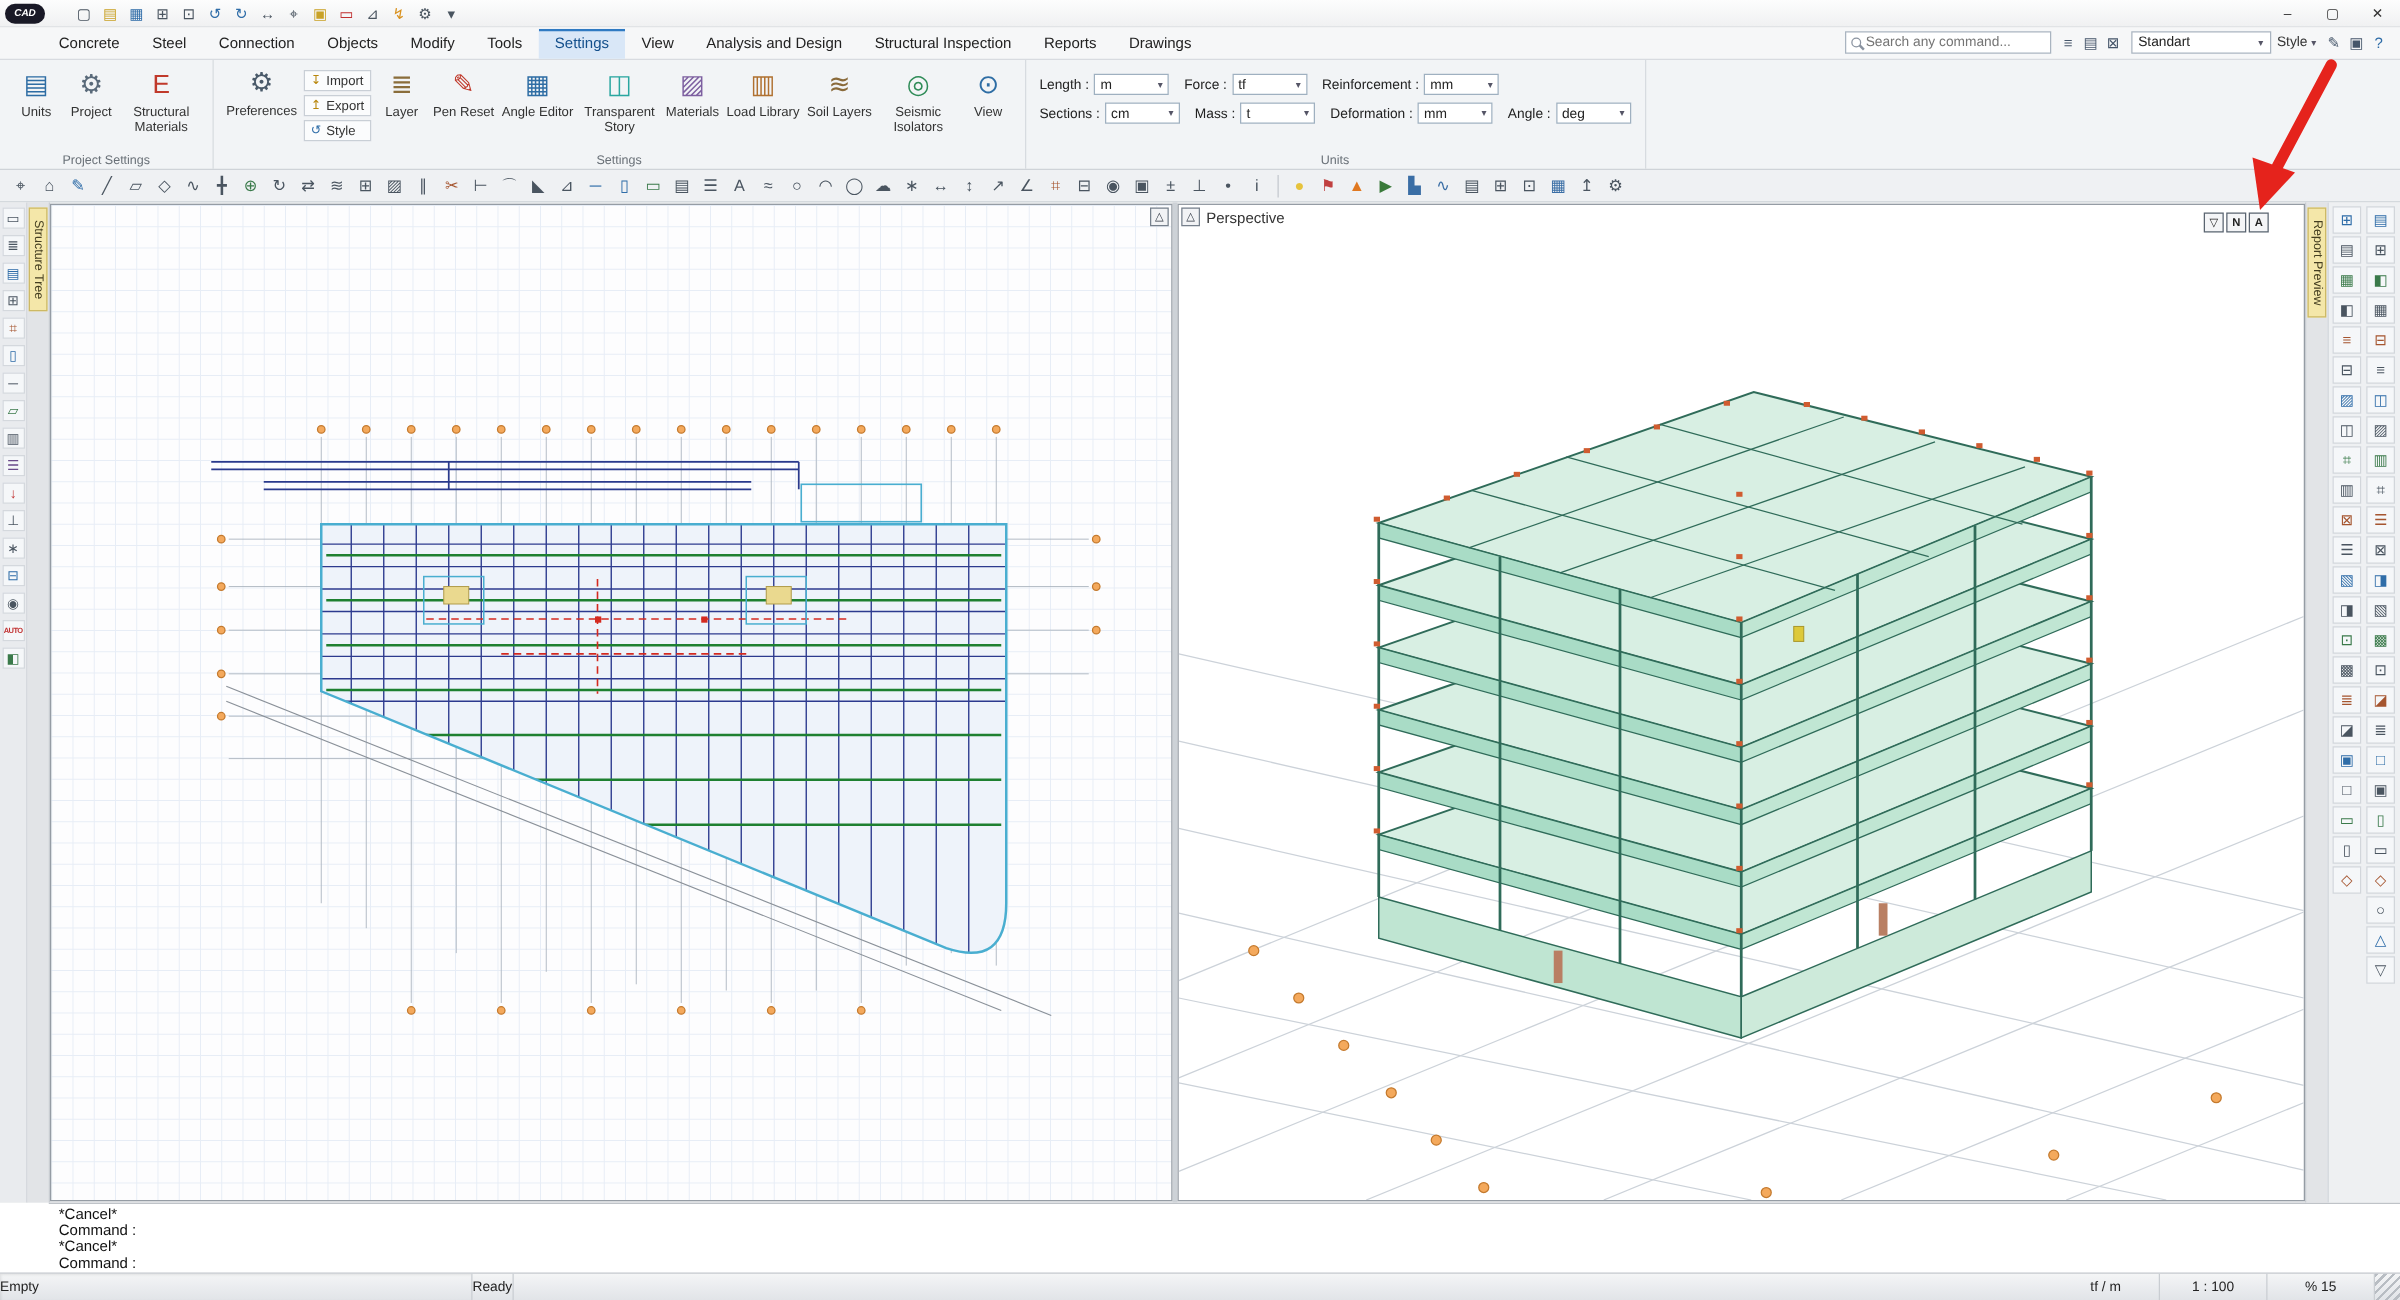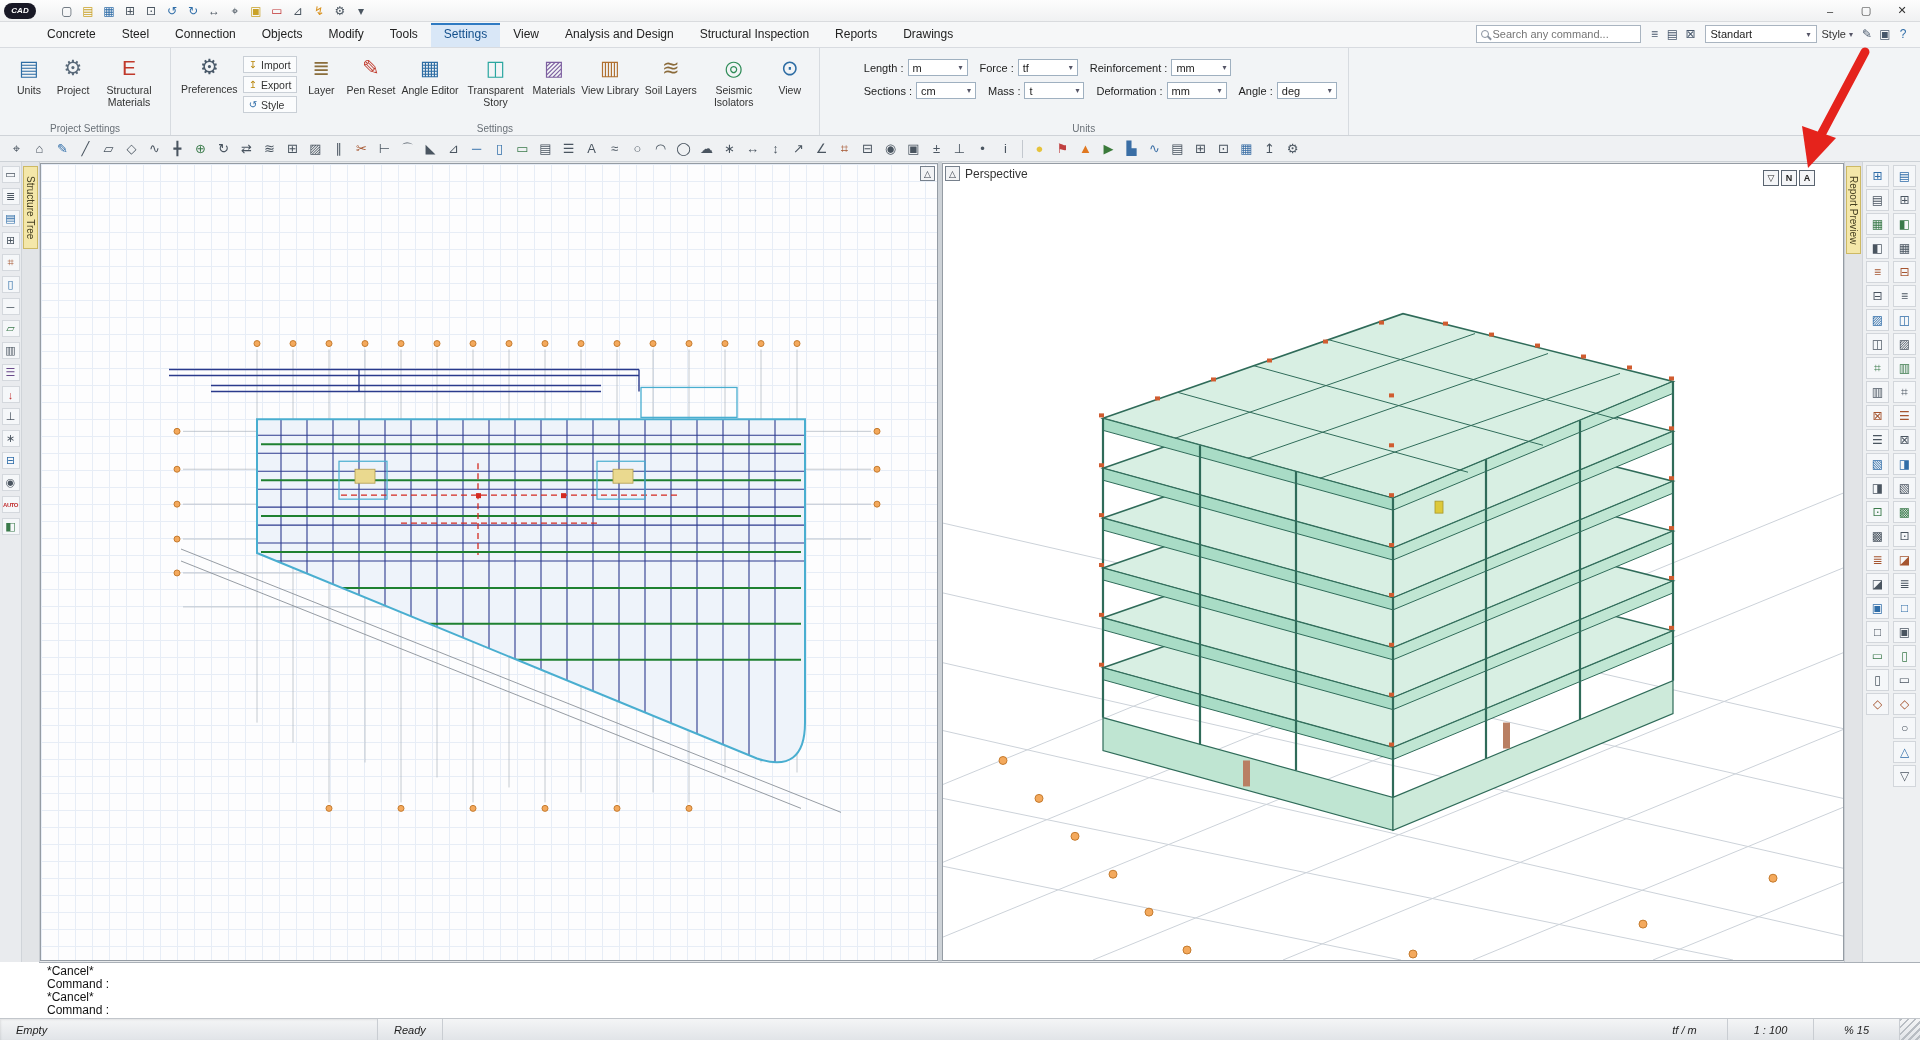--- a/index.html
+++ b/index.html
@@ -35,21 +35,21 @@
   
   .ribbon { height:88px; background:#f2f4f6; border-bottom:1px solid #cfd3d8; display:flex; flex:0 0 auto; }
   .rgroup { position:relative; border-right:1px solid #d7dbe0; padding:3px 7px 14px 7px; display:flex; gap:2px; }
   .rgroup-label { position:absolute; bottom:1px; left:0; right:0; text-align:center; font-size:10px; color:#697077; }
   .bigbtn { min-width:44px; max-width:68px; padding:2px 3px; height:68px; display:flex; flex-direction:column; align-items:center; font-size:10.5px; color:#333; text-align:center; line-height:11.5px; }
   .bicon { font-size:21px; height:28px; display:flex; align-items:center; margin-bottom:3px; color:#4a5a6a; }
   .smallcol { display:flex; flex-direction:column; gap:3px; padding-top:5px; }
   .smallbtn { display:flex; align-items:center; gap:4px; font-size:10.5px; color:#333; border:1px solid #c9cfd6; background:#fbfcfd; padding:0 5px; height:17px; }
   .sicon { font-size:10px; }
   .units { display:flex; flex-direction:column; gap:6px; padding:8px 4px 0 4px; }
-  .urow { display:flex; gap:12px;margin-left:33px; }
+  .urow { display:flex; gap:12px; }
   .ufield { display:flex; align-items:center; gap:4px; font-size:11px; color:#222; }
   .uselect { width:60px; height:17px; border:1px solid #9fb0c0; background:#fff; display:flex; align-items:center; padding:0 4px; font-size:11px; color:#222; }
   .uselect::after { content:"▾"; margin-left:auto; font-size:8px; color:#556; }
 
   
   .toolbar { height:26px; background:#eff1f3; border-bottom:1px solid #ccd1d6; display:flex; align-items:center; padding:0 5px; flex:0 0 auto; }
   .tgroup { display:flex; align-items:center; }
   .tbtn { width:23px; height:22px; display:flex; align-items:center; justify-content:center; font-size:13px; color:#4a5560; }
   .tsep { width:1px; height:18px; background:#c3c8ce; margin:0 5px; }
 
@@ -82,21 +82,21 @@
 
   
   .arrow-overlay { position:absolute; left:1760px; top:40px; width:130px; height:145px; z-index:50; pointer-events:none; }
 
   
   .cmd-area { height:56px; background:#fff; border-top:1px solid #aab0b7; padding:2px 8px; flex:0 0 auto; overflow:hidden;margin-left:39px; }
   .cmdline { font-size:12px; line-height:13px; color:#111; white-space:pre; }
 
   
   .statusbar { height:22px; background:linear-gradient(#f4f5f6,#e1e4e8); border-top:1px solid #c2c6cb; display:flex; align-items:stretch; font-size:11px; color:#222; flex:0 0 auto; }
-  .scell { padding:0 16px; display:flex; align-items:center; border-right:1px solid #c9cdd2; white-space:nowrap;font-style:italic; }
+  .scell { padding:0 0; display:flex; align-items:center; border-right:1px solid #c9cdd2; white-space:nowrap; }
   .scell.empty-cell { width:378px; box-shadow:inset 1px 1px 2px rgba(0,0,0,0.08); }
   .sspacer { flex:1; }
   .sright .scell { width:86px; justify-content:center; }
   .grip { width:20px; background:
     repeating-linear-gradient(135deg,#b8bdc3 0 2px,transparent 2px 5px); }
 </style>
 </head>
 <body>
 
 <div class="app">
@@ -233,21 +233,21 @@
             <span class="blabel">Transparent Story</span>
           </div>
 
           <div class="bigbtn">
             <span class="bicon" style="color: rgb(125, 95, 160);">▨</span>
             <span class="blabel">Materials</span>
           </div>
 
           <div class="bigbtn">
             <span class="bicon" style="color: rgb(176, 112, 48);">▥</span>
-            <span class="blabel">View Library</span>
+            <span class="blabel">Load Library</span>
           </div>
 
           <div class="bigbtn">
             <span class="bicon" style="color: rgb(138, 106, 58);">≋</span>
             <span class="blabel">Soil Layers</span>
           </div>
 
           <div class="bigbtn">
             <span class="bicon" style="color: rgb(46, 139, 87);">◎</span>
             <span class="blabel">Seismic Isolators</span>

